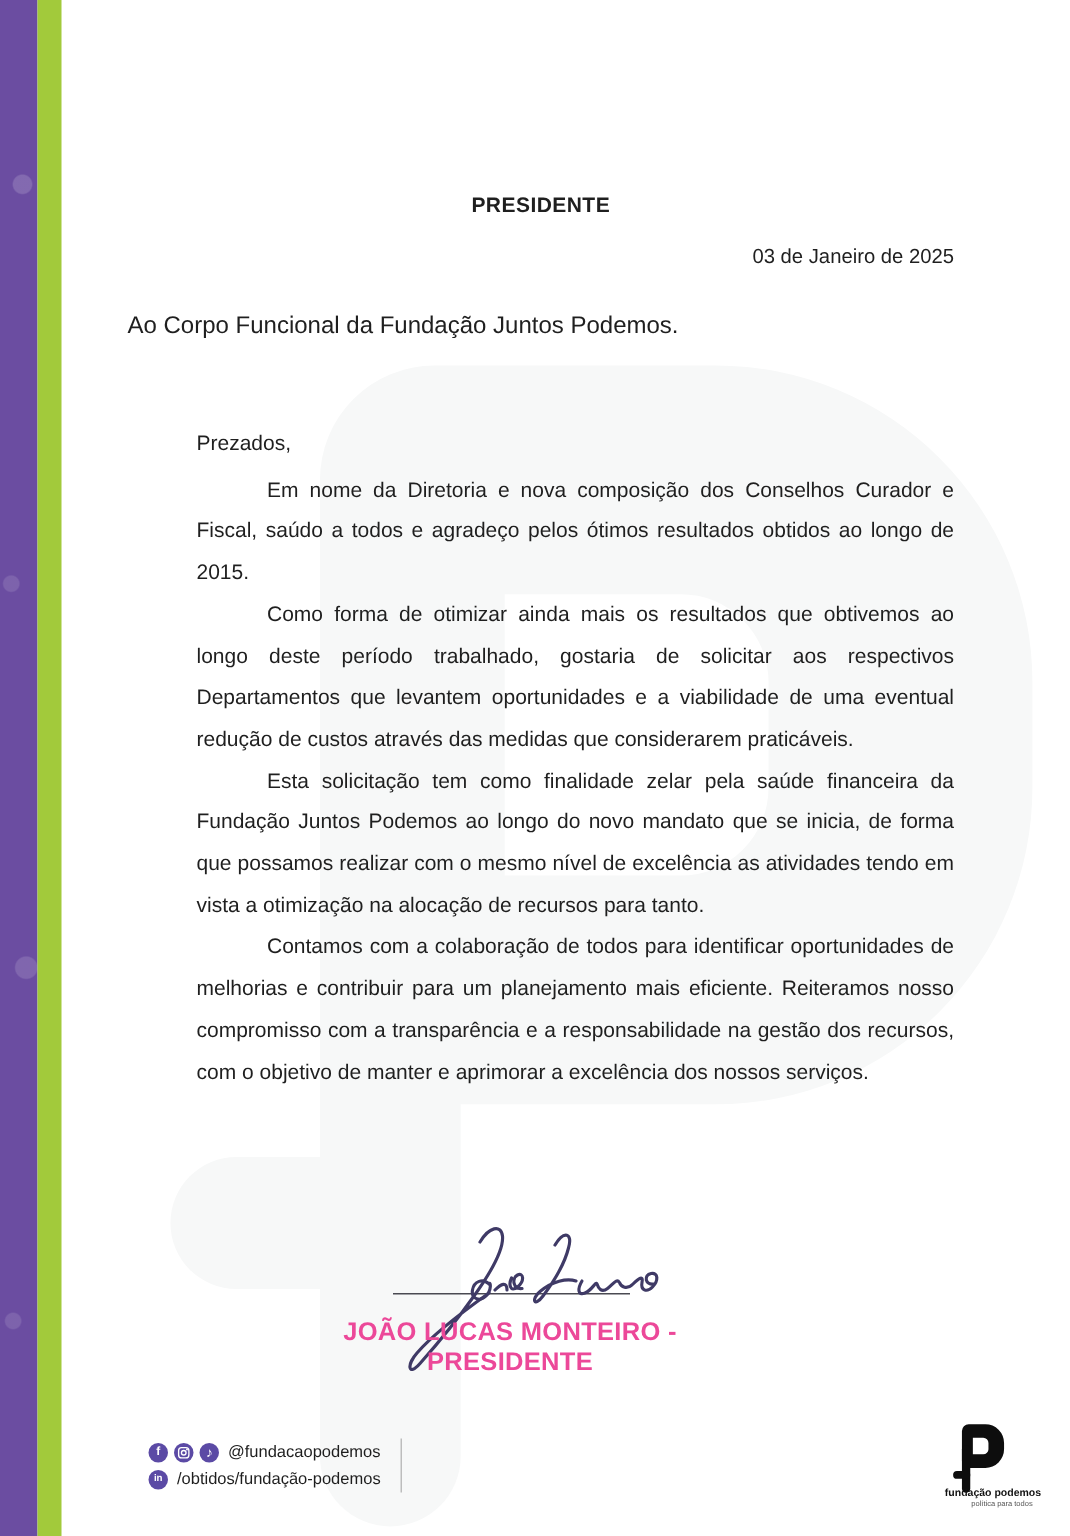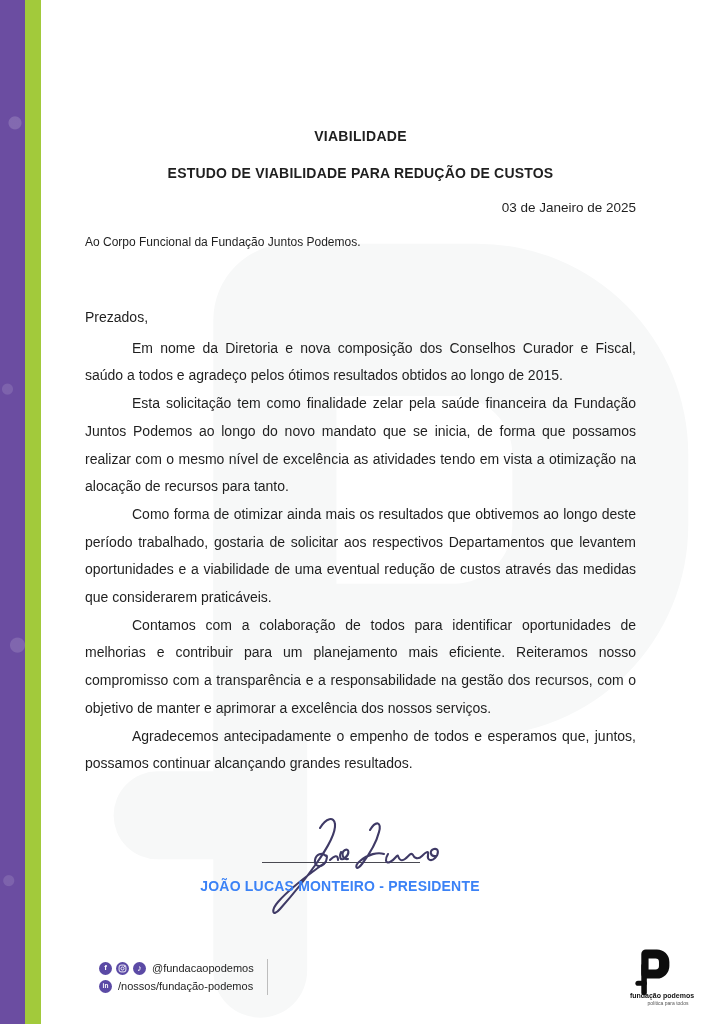--- a/index.html
+++ b/index.html
@@ -19,30 +19,30 @@
   .stripe-green{position:absolute;left:25px;top:0;width:16px;height:100%;background:#a2ca3b;}
   
   .watermark{position:absolute;left:55px;top:185px;width:645px;height:880px;z-index:0;}
   .watermark svg{width:100%;height:100%;}
   
   .content{position:absolute;left:85px;width:551px;top:0;z-index:1;}
   .title-block{margin-top:128px;text-align:center;}
   .doc-title{font-size:14px;font-weight:bold;letter-spacing:.3px;}
   .doc-subtitle{font-size:14px;font-weight:bold;margin-top:21px;letter-spacing:.2px;}
   .doc-date{margin-top:19px;text-align:right;font-size:13.5px;font-weight:normal;}
-  .recipient{margin-top:20px;font-size:12px;}
-  .body-text{margin-top:55px;font-size:14px;line-height:27.7px;text-align:justify;}
+  .recipient{margin-top:31px;font-size:16px;}
+  .body-text{margin-top:55px;font-size:14px;line-height:27.7px;text-align:justify;margin-left:46px;}
   .salutation{margin-bottom:3px;}
   .body-text p{margin:0;text-indent:47px;}
   .closing{margin-top:27px;font-size:14px;}
   
   .sig-block{position:absolute;left:190px;top:812px;width:300px;z-index:2;text-align:center;}
   .sig-script{position:absolute;left:52px;top:-2px;width:215px;height:108px;}
   .sig-line{position:absolute;left:72px;top:50px;width:158px;border-bottom:1.3px solid #4a4a52;}
-  .sig-name{position:absolute;left:0;top:66px;width:300px;font-size:14px;font-weight:bold;letter-spacing:.2px;color:#3b82f6;}
+  .sig-name{position:absolute;left:0;top:66px;width:300px;font-size:17px;font-weight:bold;letter-spacing:.2px;color:#ec4899;}
   
   .footer{position:absolute;left:99px;right:0;top:953px;height:48px;display:flex;align-items:center;z-index:2;}
   .f-col{display:flex;flex-direction:column;gap:5px;}
   .f-row{display:flex;align-items:center;gap:4px;font-size:11px;color:#1e1e1e;white-space:nowrap;}
   .circle-icon{width:13px;height:13px;border-radius:50%;background:#5b4aa5;color:#fff;
     display:inline-flex;align-items:center;justify-content:center;font-size:8px;font-weight:bold;line-height:1;}
   .circle-icon svg{width:9px;height:9px;display:block;}
   .tk{font-size:9px;}
   .li{font-size:6.5px;}
   .f-divider{width:0;height:36px;border-left:1.2px solid #bdbdbd;margin:0 11px 0 13px;}
@@ -66,33 +66,31 @@
       <g fill="#f7f8f8">
         <path fill-rule="evenodd" d="M40 10 L72 10 A36 36 0 0 1 108 46 L108 58 A36 36 0 0 1 72 94 L40 94 A13 13 0 0 1 27 81 L27 23 A13 13 0 0 1 40 10 Z M48 36 L48 68 L68 68 A10 10 0 0 0 78 58 L78 46 A10 10 0 0 0 68 36 Z"></path>
         <rect x="27" y="50" width="16" height="92" rx="8"></rect>
         <rect x="10" y="100" width="33" height="15" rx="7.5"></rect>
       </g>
     </svg>
   </div>
 
   <div class="content">
     <div class="title-block">
-      <div class="doc-title">VIABILIDADE</div>
-      <div class="doc-subtitle">ESTUDO DE VIABILIDADE PARA REDUÇÃO DE CUSTOS</div>
+      <div class="doc-title">PRESIDENTE</div>
     </div>
     <div class="doc-date">03 de Janeiro de 2025</div>
     <div class="recipient">Ao Corpo Funcional da Fundação Juntos Podemos.</div>
 
     <div class="body-text">
       <div class="salutation">Prezados,</div>
       <p>Em nome da Diretoria e nova composição dos Conselhos Curador e Fiscal, saúdo a todos e agradeço pelos ótimos resultados obtidos ao longo de 2015.</p>
+      <p>Como forma de otimizar ainda mais os resultados que obtivemos ao longo deste período trabalhado, gostaria de solicitar aos respectivos Departamentos que levantem oportunidades e a viabilidade de uma eventual redução de custos através das medidas que considerarem praticáveis.</p>
       <p>Esta solicitação tem como finalidade zelar pela saúde financeira da Fundação Juntos Podemos ao longo do novo mandato que se inicia, de forma que possamos realizar com o mesmo nível de excelência as atividades tendo em vista a otimização na alocação de recursos para tanto.</p>
-      <p>Como forma de otimizar ainda mais os resultados que obtivemos ao longo deste período trabalhado, gostaria de solicitar aos respectivos Departamentos que levantem oportunidades e a viabilidade de uma eventual redução de custos através das medidas que considerarem praticáveis.</p>
       <p>Contamos com a colaboração de todos para identificar oportunidades de melhorias e contribuir para um planejamento mais eficiente. Reiteramos nosso compromisso com a transparência e a responsabilidade na gestão dos recursos, com o objetivo de manter e aprimorar a excelência dos nossos serviços.</p>
-      <p>Agradecemos antecipadamente o empenho de todos e esperamos que, juntos, possamos continuar alcançando grandes resultados.</p>
     </div>
 
   </div>
 
   <div class="sig-block">
     <div class="sig-line"></div>
     <svg class="sig-script" viewBox="0 0 215 108">
       <g fill="none" stroke="#3f3a66" stroke-width="2.1" stroke-linecap="round" stroke-linejoin="round">
         <path d="M78 18 C84 8 92 6 93 14 C94 24 84 40 74 54 C62 71 46 90 38 99 C30 108 29 100 36 92 C48 78 70 62 84 52"></path>
         <path d="M84 46 C80 42 74 44 73 50 C72 56 78 58 82 54 C86 50 85 44 84 46 M88 50 C92 46 96 44 96 50 M99 42 C97 46 98 52 103 48 C108 44 107 38 103 40 C99 42 100 50 106 49"></path>
@@ -112,21 +110,21 @@
               <rect x="1.2" y="1.2" width="7.6" height="7.6" rx="2.2" fill="none" stroke="#fff" stroke-width="1"></rect>
               <circle cx="5" cy="5" r="1.7" fill="none" stroke="#fff" stroke-width="1"></circle>
               <circle cx="7.4" cy="2.6" r=".7" fill="#fff"></circle>
             </svg>
         </span>
         <span class="circle-icon tk">♪</span>
         <span class="f-text">@fundacaopodemos</span>
       </div>
       <div class="f-row">
         <span class="circle-icon li">in</span>
-        <span class="f-text">/nossos/fundação-podemos</span>
+        <span class="f-text">/obtidos/fundação-podemos</span>
       </div>
     </div>
 
     <div class="f-divider"></div>
 
   </div>
 
   <div class="brand">
     <svg class="brand-glyph" viewBox="0 0 110 150">
       <g fill="#0d0d0d">

